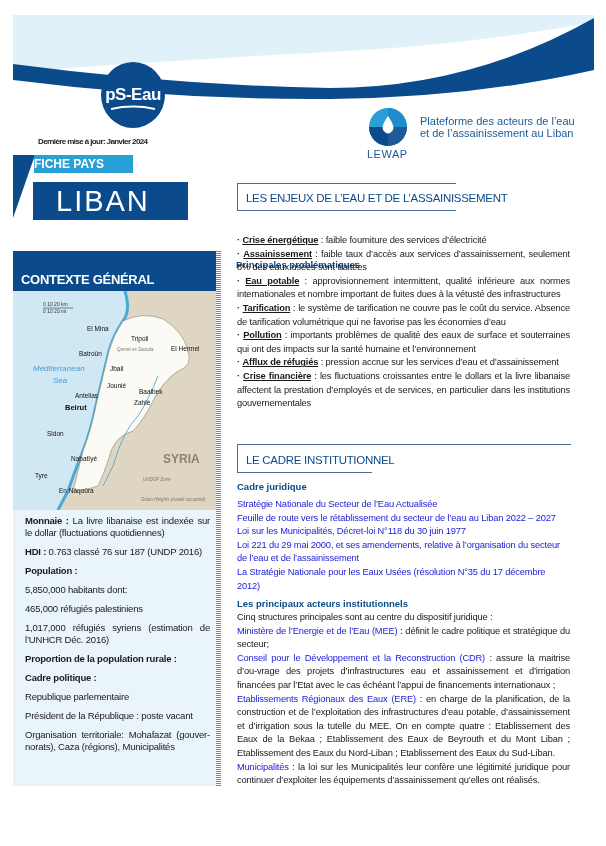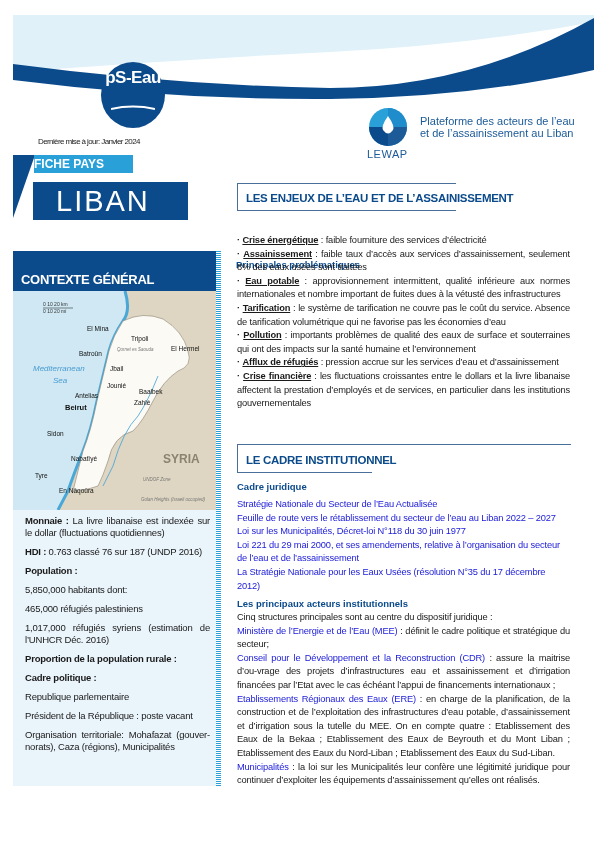--- a/index.html
+++ b/index.html
@@ -1,43 +1,43 @@
 <!DOCTYPE html>
 <html><head>
 <meta charset="utf-8">
 <style>
   html, body { margin:0; padding:0; }
   body { width:606px; height:846px; position:relative; background:#ffffff; overflow:hidden;
          font-family:"Liberation Sans", sans-serif; color:#1a1a1a; }
   .header-bg { position:absolute; left:0; top:0; width:606px; height:110px; }
   .pseau { position:absolute; left:101px; top:62px; width:64px; height:66px; border-radius:50%;
            background:#0b4a8b; color:#fff; text-align:center; }
-  .pseau .txt { font-size:17px; font-weight:bold; margin-top:6px; letter-spacing:-0.5px; }
+  .pseau .txt { font-size:17px; font-weight:bold; margin-top:23px; letter-spacing:-0.5px; }
   .pseau svg { position:absolute; left:10px; top:42px; }
-  .updated { position:absolute; left:38px; top:137px; font-size:8px; letter-spacing:-0.6px; font-weight:normal; color:#222; }
+  .updated { position:absolute; left:38px; top:137px; font-size:8px; letter-spacing:-0.6px; font-weight:bold; color:#222; }
   .lewap { position:absolute; left:368px; top:107px; }
   .lewap-name { position:absolute; left:367px; top:148px; font-size:11px; color:#1c5a98; letter-spacing:0.5px; }
   .lewap-desc { position:absolute; left:420px; top:115px; font-size:11px; color:#1c5a98; line-height:12px; }
   .fiche-slash { position:absolute; left:13px; top:155px; width:22px; height:63px; }
   .fiche-pays { position:absolute; left:34px; top:155px; width:99px; height:18px; background:#2aa0d8; color:#fff;
                 font-size:12px; font-weight:bold; box-sizing:border-box; line-height:18px; }
   .liban { position:absolute; left:33px; top:182px; width:155px; height:38px; background:#0b4a8b; color:#fff;
            font-size:29px; letter-spacing:2px; padding-left:23px; box-sizing:border-box; line-height:38px; }
   .left-panel { position:absolute; left:13px; top:251px; width:207px; height:535px; background:#eaf4fb; }
   .left-stripe { position:absolute; left:216px; top:251px; width:5px; height:536px;
                  background:repeating-linear-gradient(to bottom,#2aa0d8 0,#2aa0d8 1px,#ffffff 1px,#ffffff 2px); }
   .ctx-head { position:absolute; left:13px; top:251px; width:203px; height:40px; background:#0b4a8b; color:#fff; }
   .ctx-head span { position:absolute; left:8px; bottom:4px; font-size:13px; font-weight:bold; letter-spacing:-0.3px; }
   .map { position:absolute; left:13px; top:291px; width:203px; height:219px; }
   .facts { position:absolute; left:25px; top:515px; width:185px; font-size:9.5px; line-height:12px; }
   .facts p { margin:0 0 7px 0; letter-spacing:-0.2px; }
   .facts .lab { font-weight:bold; }
   .facts .just { text-align:justify; }
   .sec-box { position:absolute; border-left:1.5px solid #4a6f9a; border-top:1.5px solid #4a6f9a; border-bottom:1.5px solid #4a6f9a; }
-  .sec-title { position:absolute; font-size:11.5px; color:#0b4a8b; font-weight:bold; letter-spacing:-0.3px; }
+  .sec-title { position:absolute; font-size:11.5px; color:#0b4a8b; font-weight:normal; letter-spacing:-0.3px; }
   .sub { position:absolute; font-size:9.5px; color:#0b4a8b; font-weight:bold; }
   .body-txt { position:absolute; left:237px; width:333px; font-size:9.3px; line-height:13.6px; letter-spacing:-0.15px; }
   .body-txt p { margin:0; }
   .body-txt .j { text-align:justify; }
   .b { font-weight:bold;text-decoration:underline; }
   .link { color:#1a1ad8; }
   .bul::before { content:"\00B7\00A0"; font-weight:bold; }
 </style>
 </head>
 <body>

